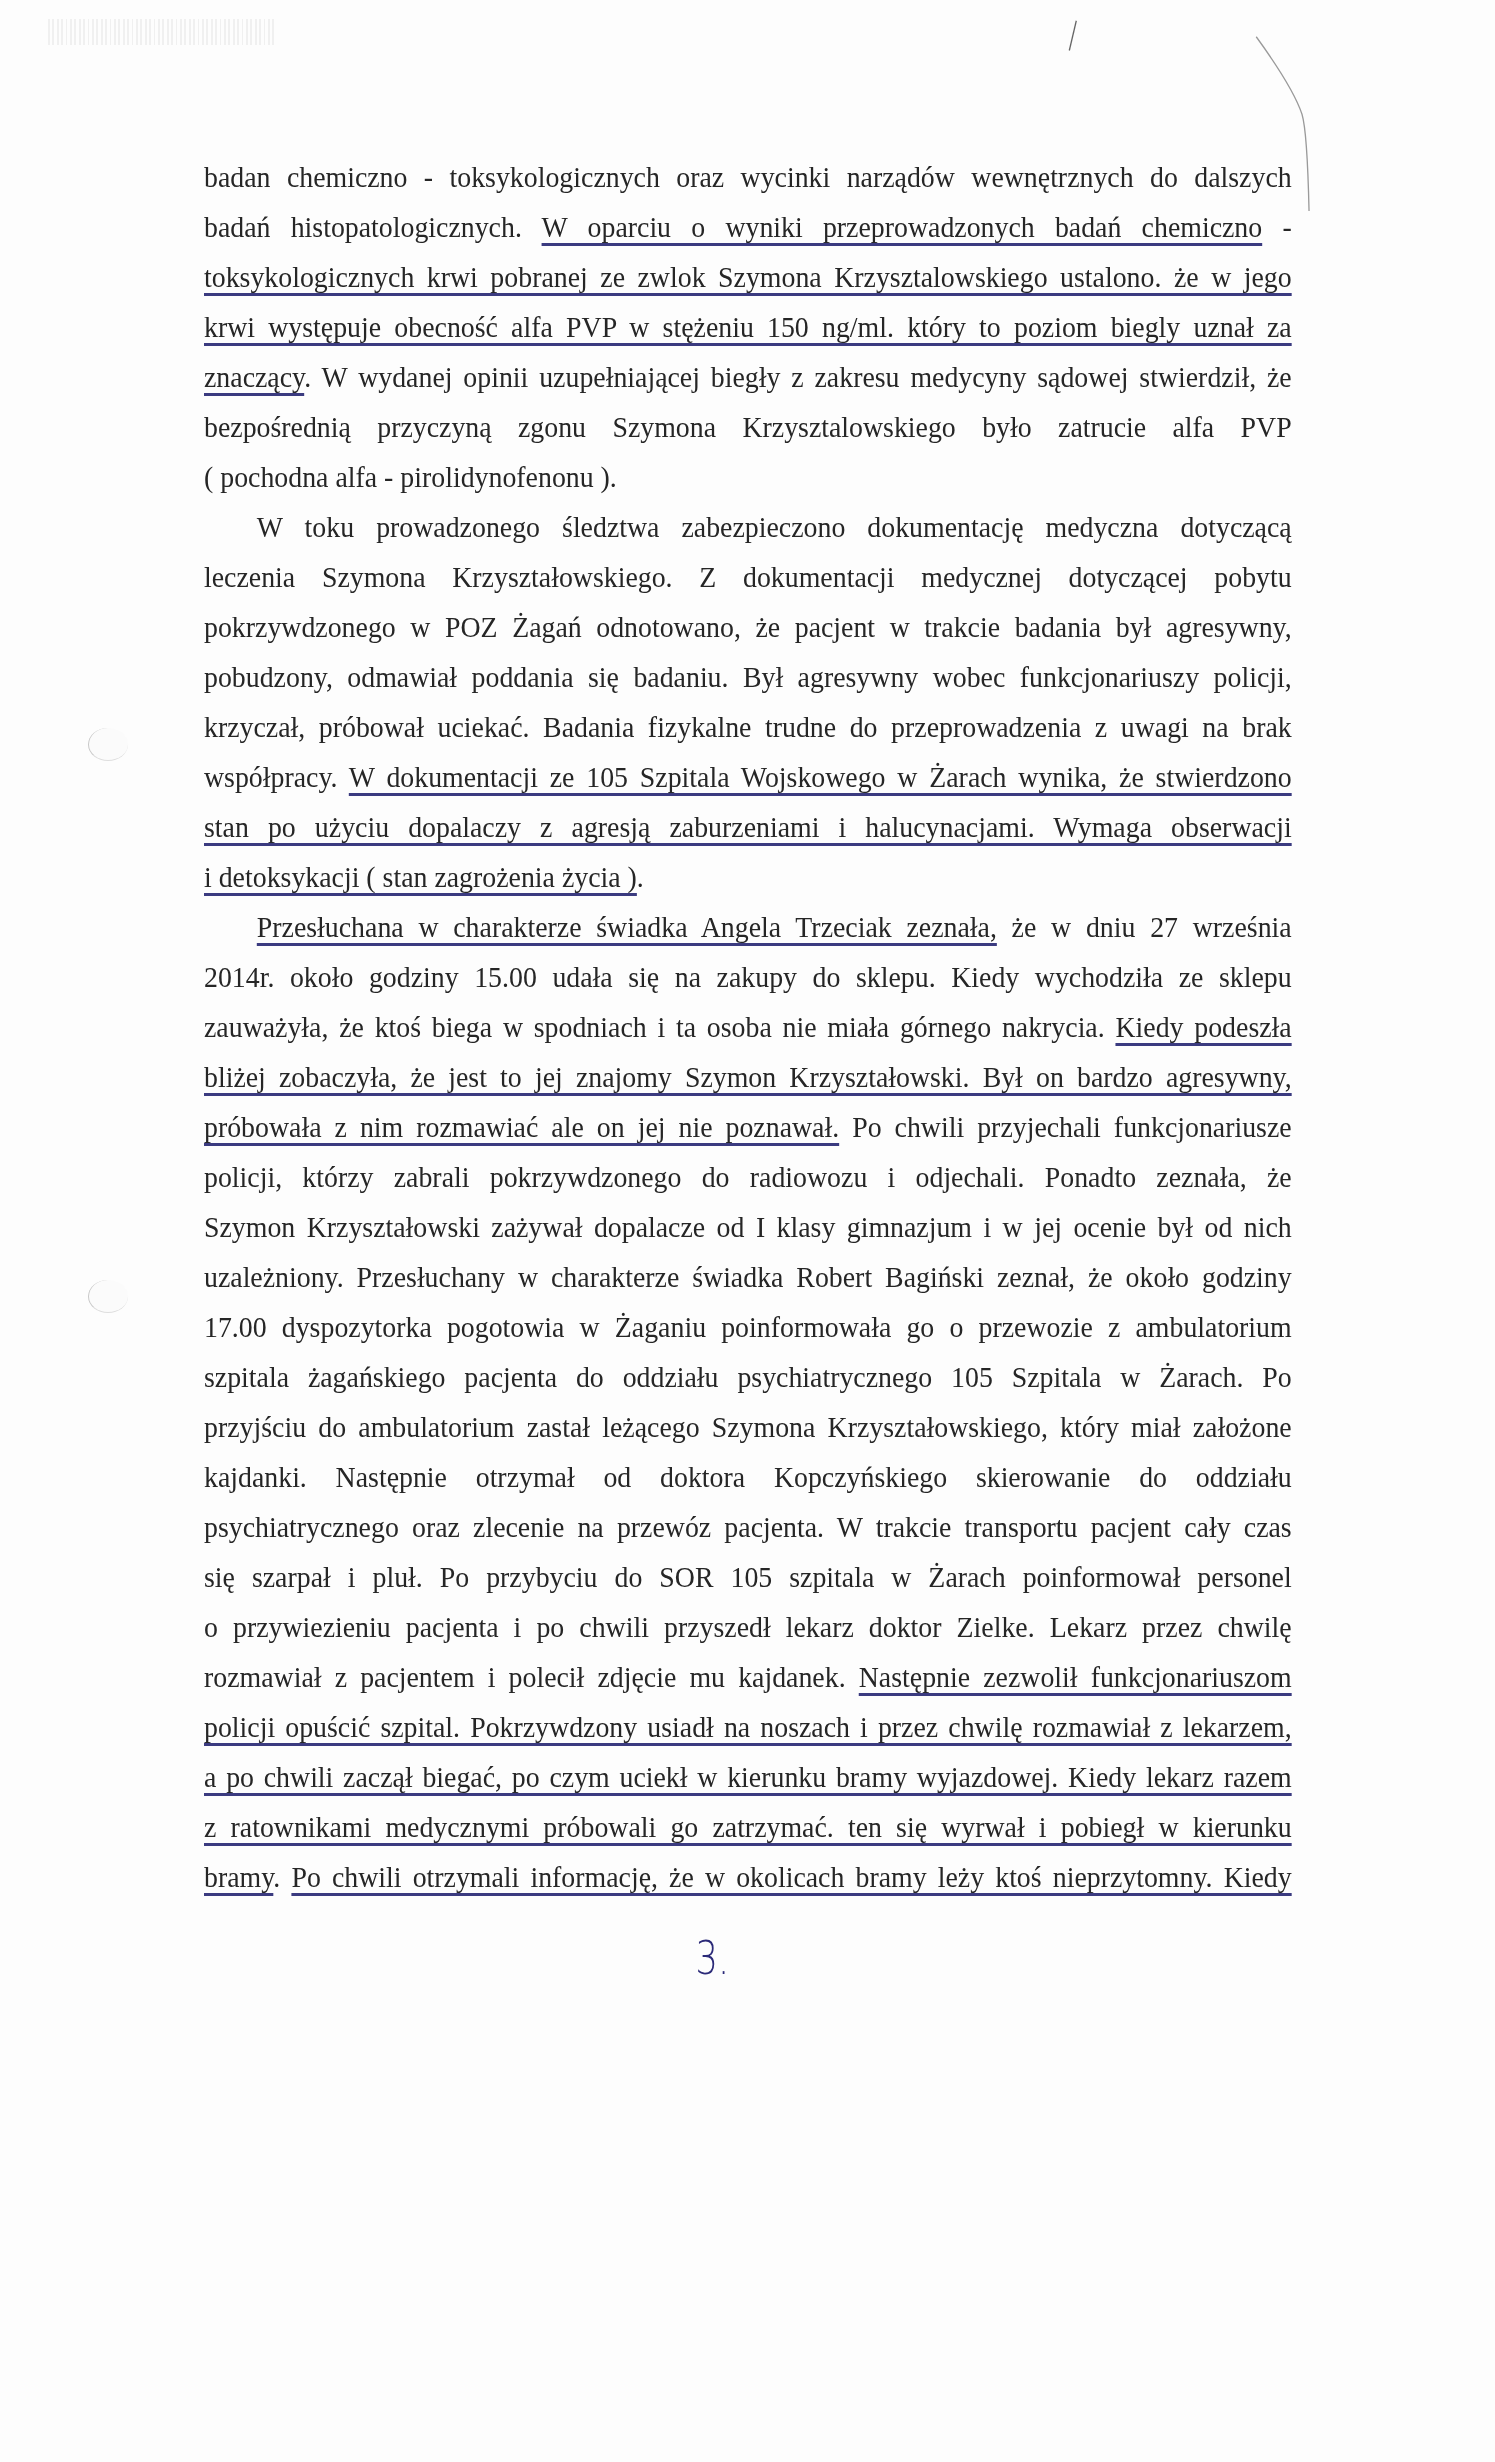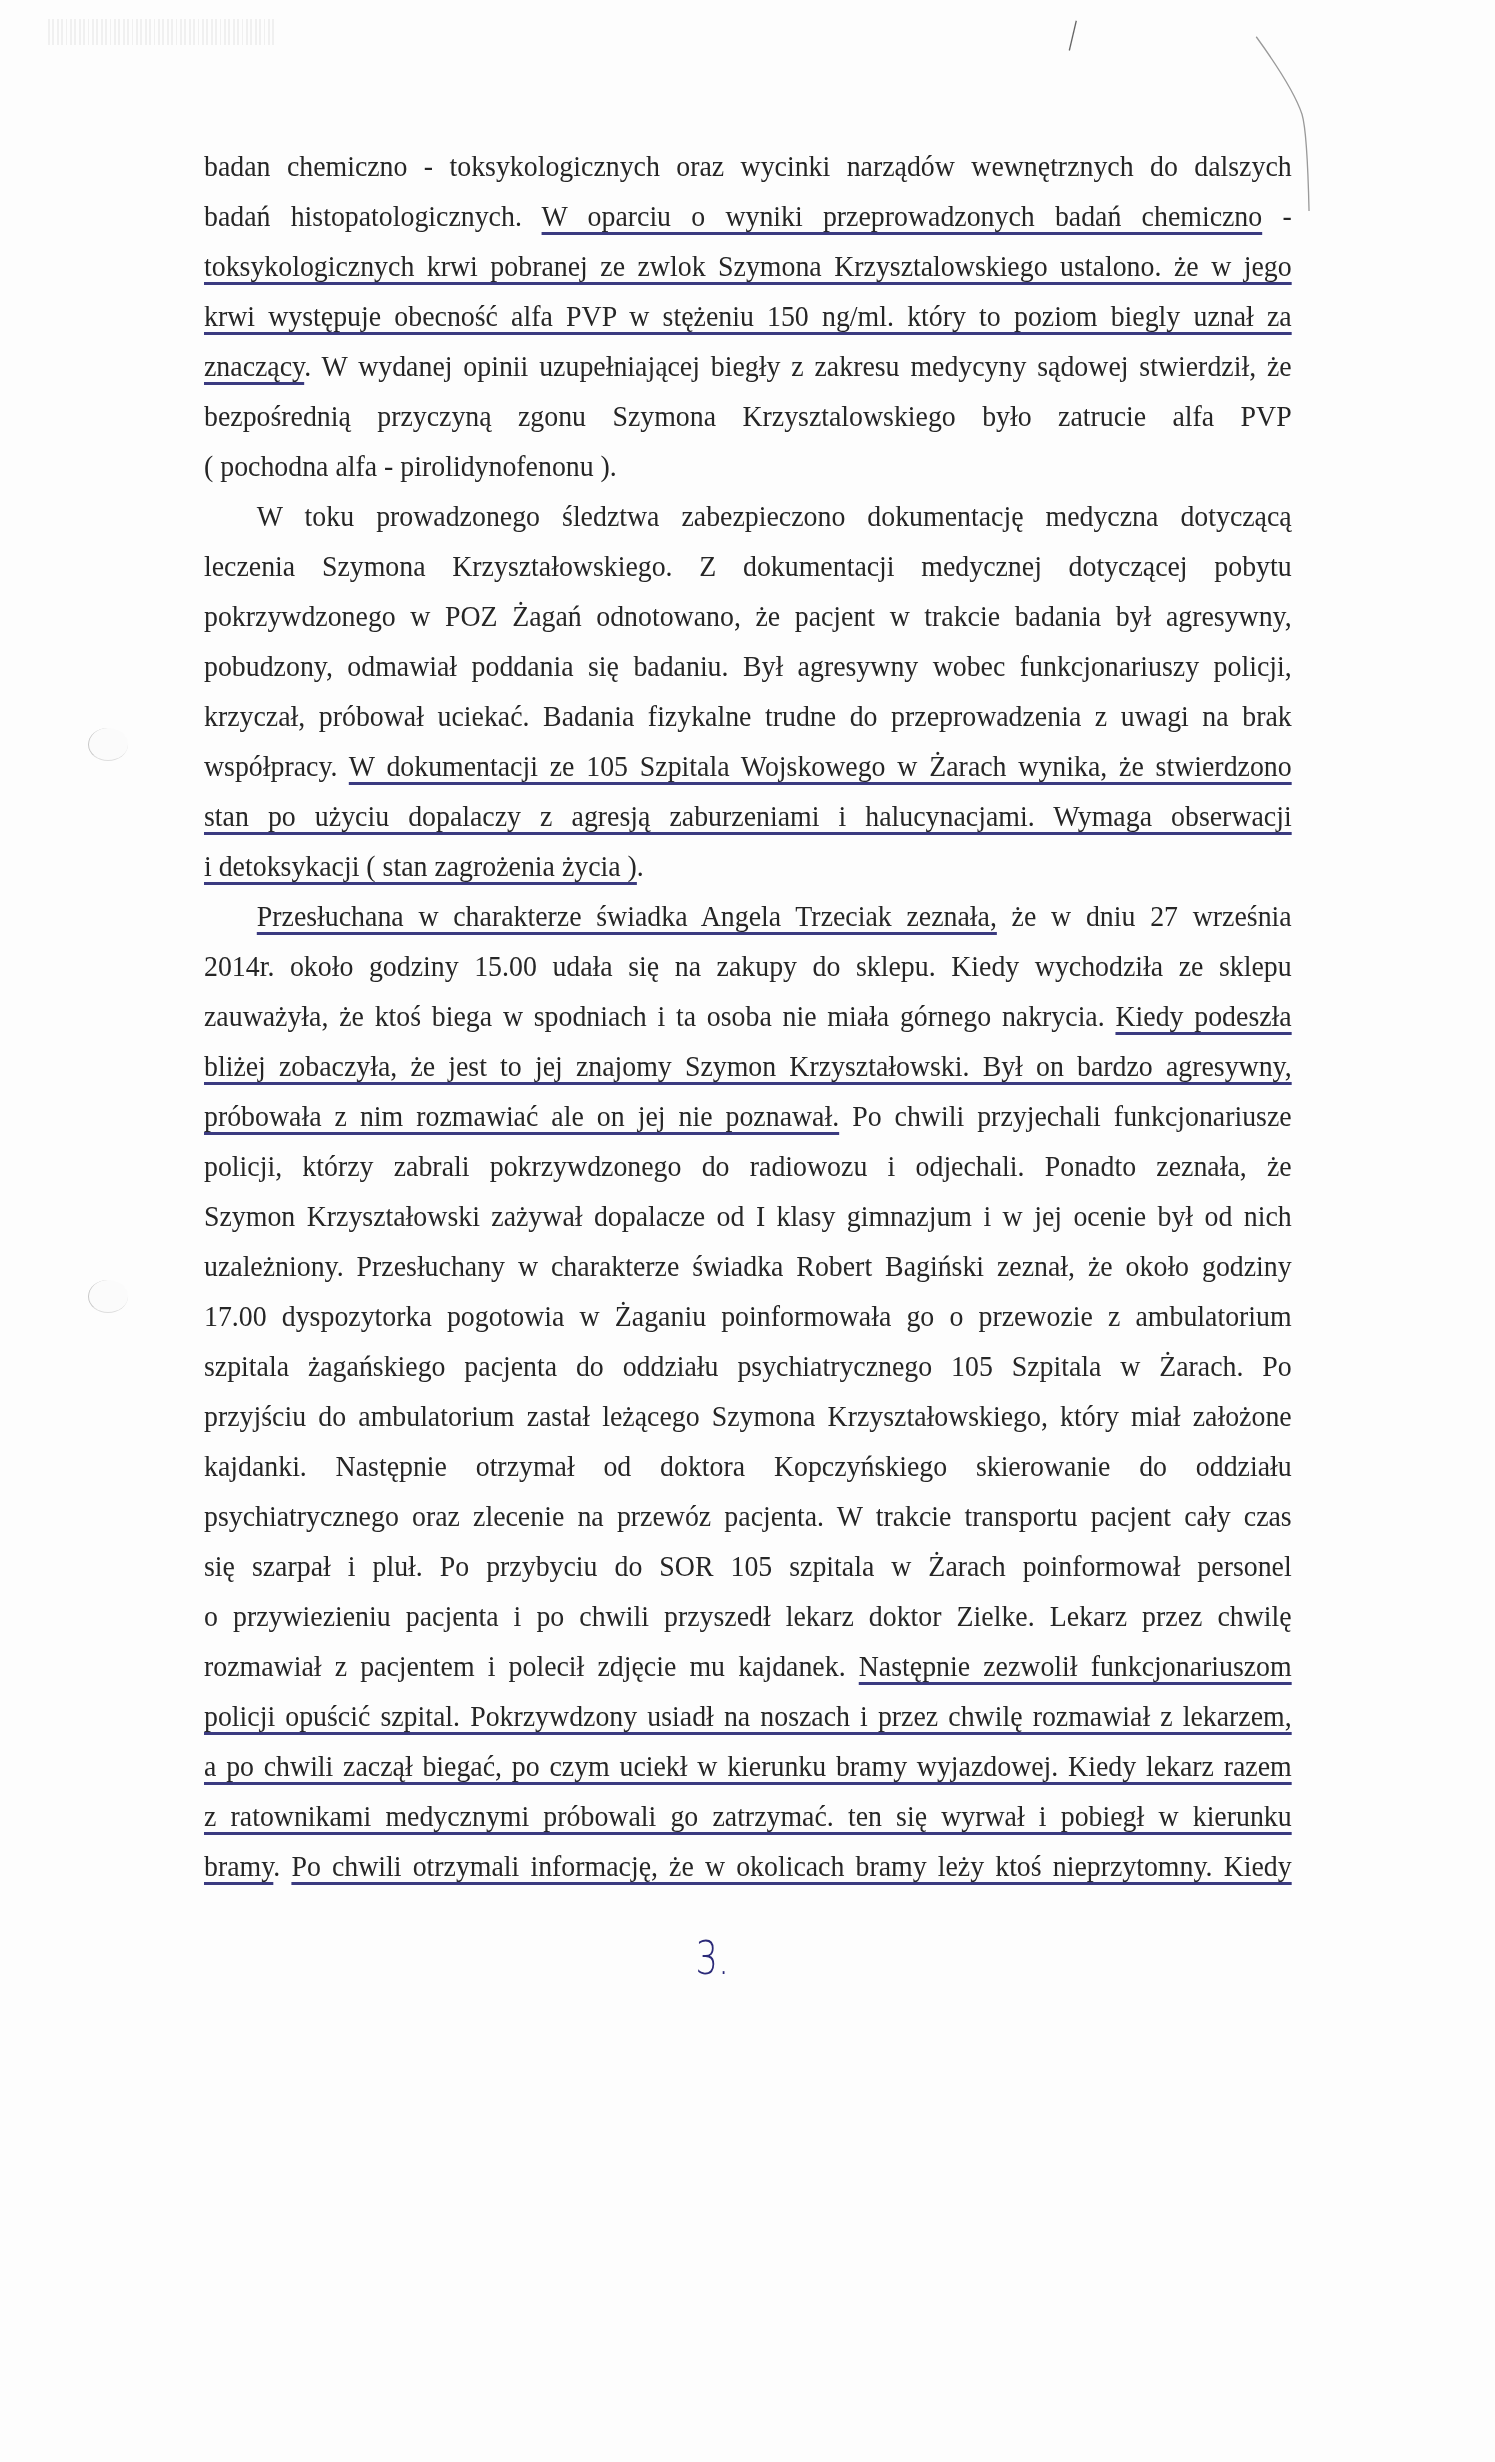--- a/index.html
+++ b/index.html
@@ -15,21 +15,21 @@
     opacity: 0.7;
   }
   .fold-curve { position: absolute; left: 1249px; top: 35px; width: 106px; height: 176px; }
   .tick-mark { position: absolute; left: 1064px; top: 19.3px; width: 17.6px; height: 35px; }
   .punch-hole {
     position: absolute; width: 39px; height: 32px; border-radius: 50%;
     border-left: 1.8px solid #c8c8c8; border-bottom: 0.9px solid #dedede;
     background: #fbfbfb;
   }
   .page-text {
-    position: absolute; left: 204px; top: 141px; width: 1133px;
+    position: absolute; left: 204px; top: 152px; width: 1133px;
   }
   .line {
     height: 50px; line-height: 50px; font-size: 29px;
     text-align: justify; text-align-last: justify;
     white-space: nowrap; overflow: visible;
     display: flex; justify-content: space-between;
     transform: scaleX(0.96); transform-origin: left center;
   }
   .line.last { text-align-last: left; justify-content: flex-start; gap: 8.8px; }
   .line.indent { padding-left: 55px; }

